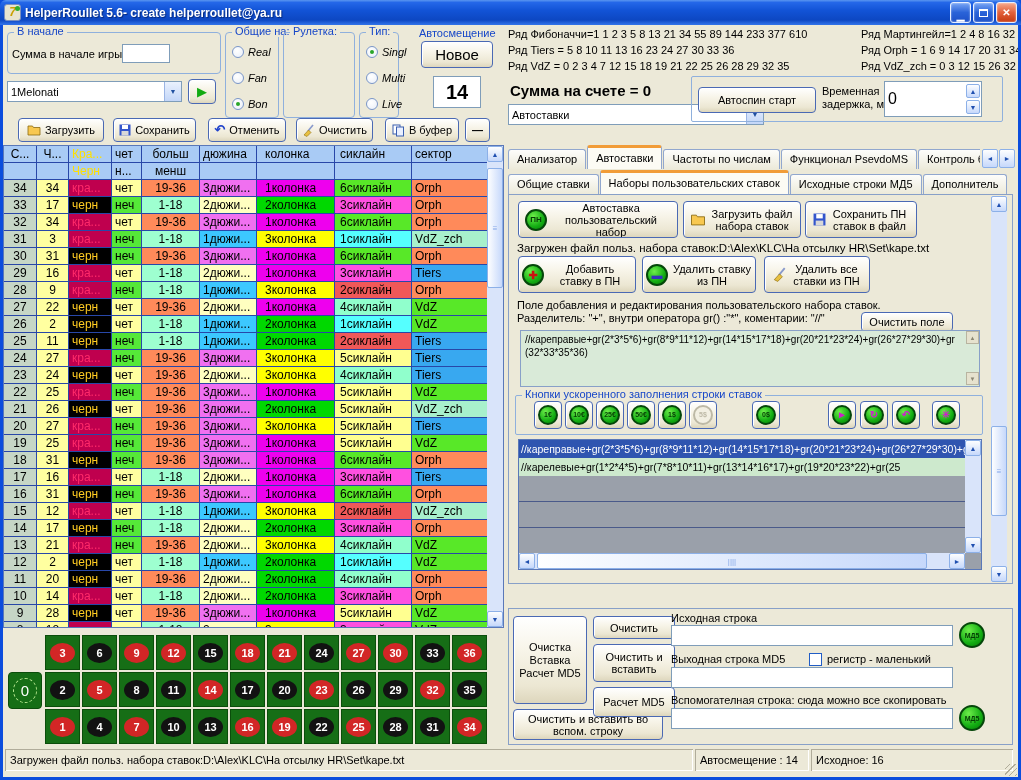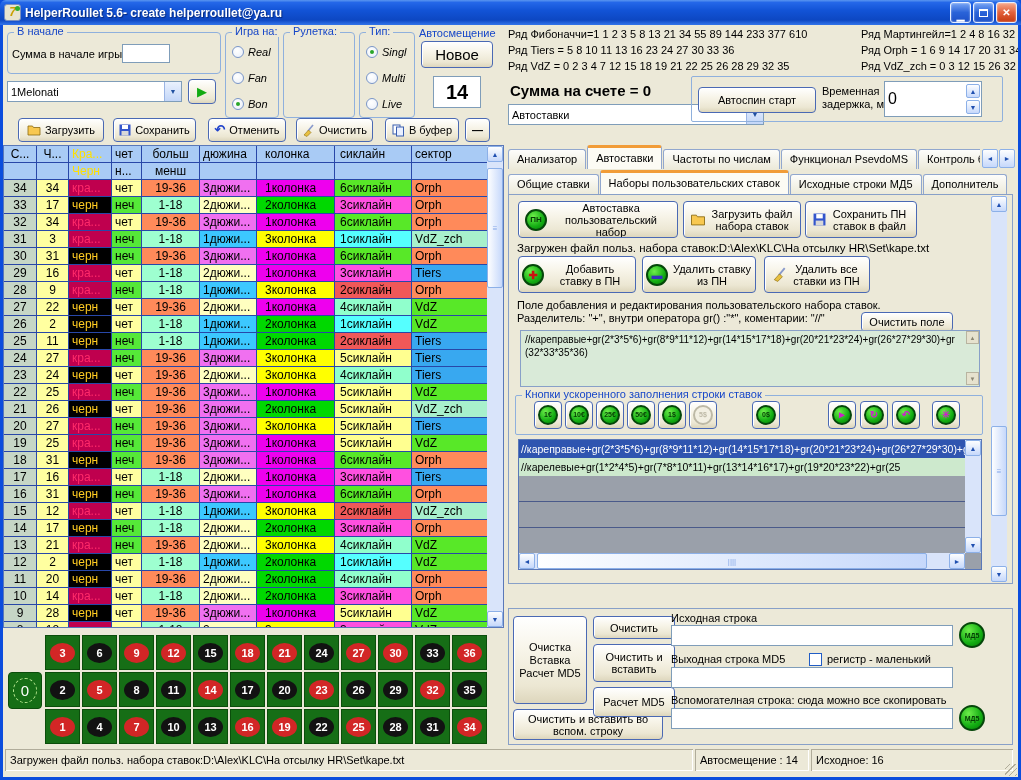--- a/index.html
+++ b/index.html
@@ -136,40 +136,40 @@
     </div>
     <div class="combo" style="left:4px;top:56px;width:175px;height:21px">
       <span class="combo-text">1Melonati</span>
       <span class="combo-btn">▼</span>
     </div>
     <div class="xpbtn" style="left:185px;top:54px;width:28px;height:25px">
       <span style="color:#11aa11;font-size:13px">▶</span>
     </div>
 
     <div class="group" style="left:222px;top:7px;width:54px;height:86px">
-      <span class="group-label">Игра на:</span>
+      <span class="group-label">Общие на:</span>
       <div class="radio-col">
           <div class="radio-row">
             <span class="radio"></span>
             <span class="radio-lab">Real</span>
           </div>
           <div class="radio-row">
             <span class="radio"></span>
             <span class="radio-lab">Fan</span>
           </div>
           <div class="radio-row">
             <span class="radio checked"></span>
             <span class="radio-lab">Bon</span>
           </div>
         </div>
     </div>
     <div class="group" style="left:280px;top:7px;width:72px;height:86px">
       <span class="group-label">Рулетка:</span>
     </div>
-    <div class="group" style="left:356px;top:7px;width:56px;height:86px">
+    <div class="group" style="left:356px;top:7px;width:40px;height:86px">
       <span class="group-label">Тип:</span>
       <div class="radio-col">
           <div class="radio-row">
             <span class="radio checked"></span>
             <span class="radio-lab">Singl</span>
           </div>
           <div class="radio-row">
             <span class="radio"></span>
             <span class="radio-lab">Multi</span>
           </div>

